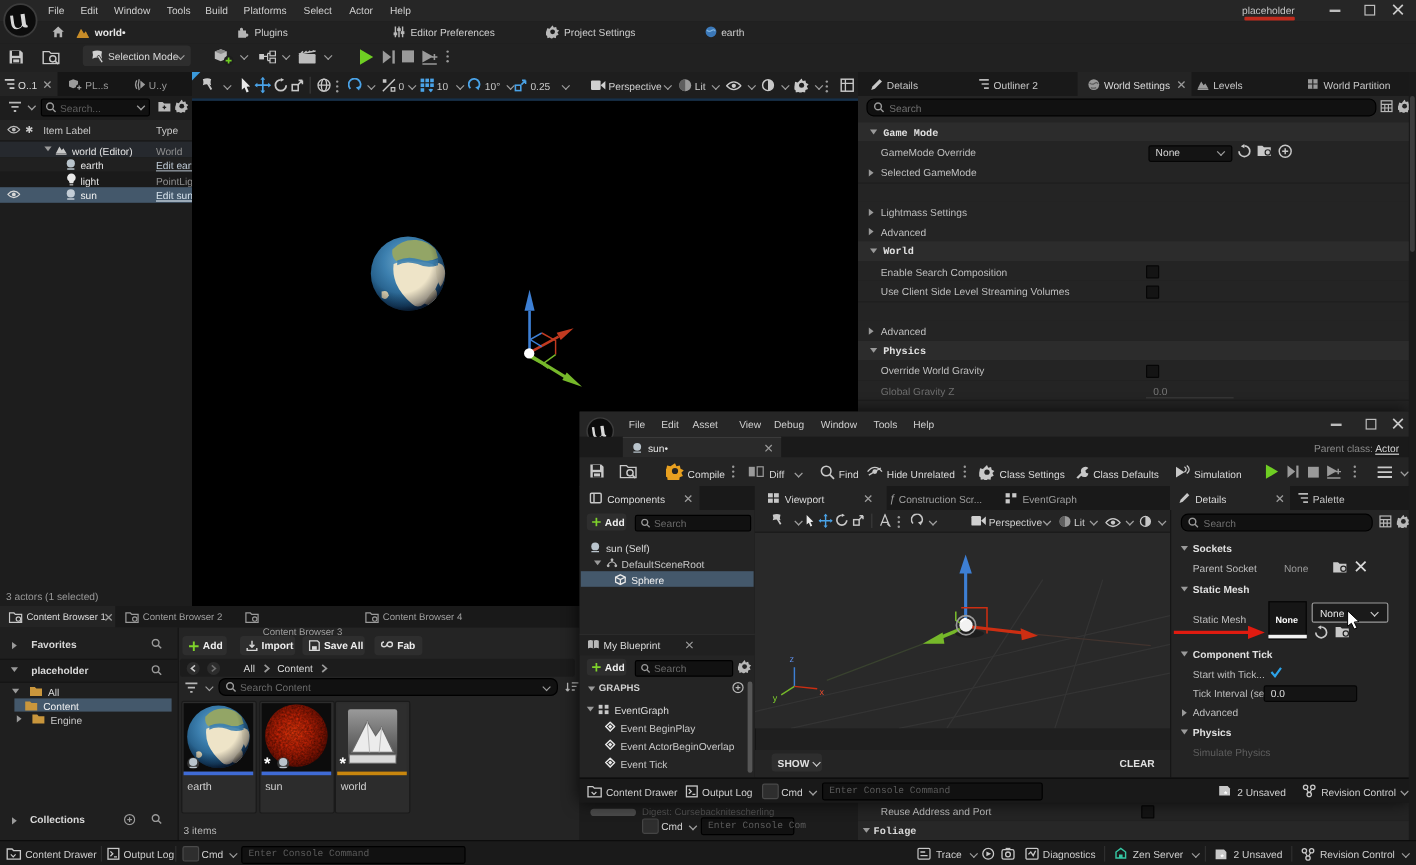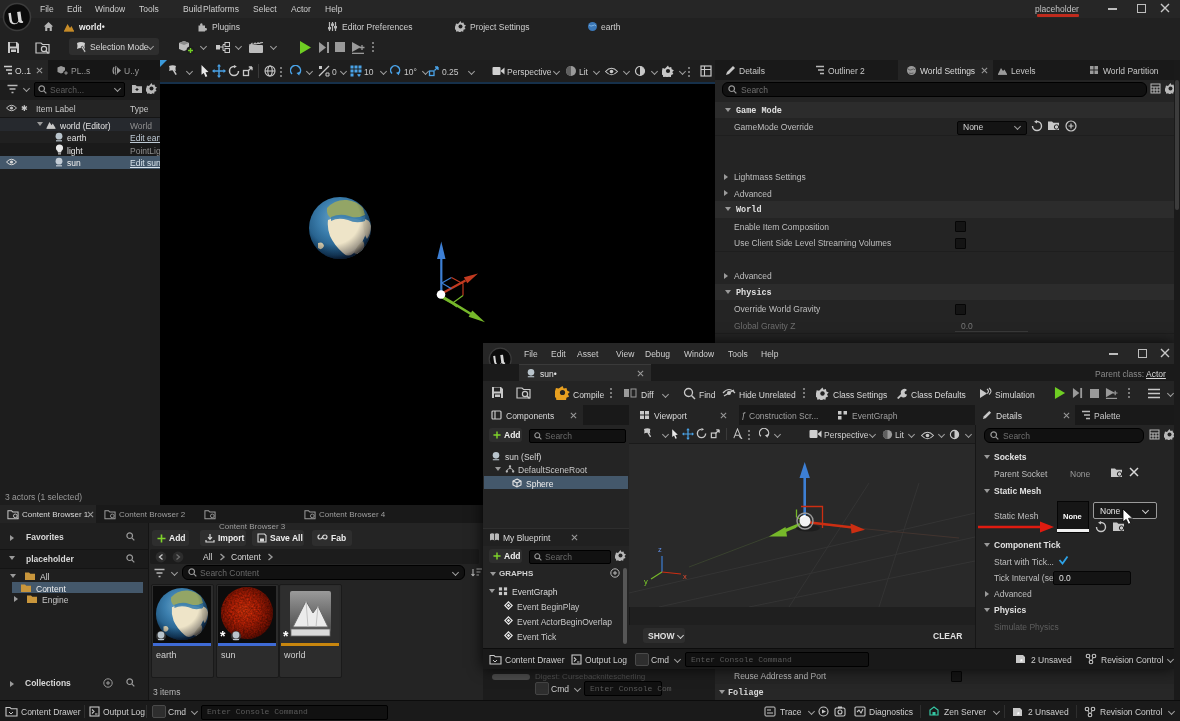--- a/index.html
+++ b/index.html
@@ -32,21 +32,21 @@
 
 <svg class="ab" style="left:2px;top:2px" width="32" height="32" viewBox="0 0 32 32">
  <circle cx="15" cy="15" r="13.5" fill="#0c0c0c" stroke="#3c3c3c" stroke-width="1.5"></circle>
  <path d="M9.5 10 v7 q0 4 3.5 4 q2 0 2.8-2.2 V10 h3.4 v8.5 q0 1.5 1.3 1.7 l-.3 1.3 q-3.2.4-4.2-1.6 q-1.4 2-4 2 q-5 0-5-5.5 V10 z" fill="#d8d8d8" transform="rotate(-8 15 15)"></path>
 </svg>
 
 <div class="tx" style="left:40px;top:4px;color:#cfcfcf;">File</div>
 <div class="tx" style="left:67px;top:4px;color:#cfcfcf;">Edit</div>
 <div class="tx" style="left:95px;top:4px;color:#cfcfcf;">Window</div>
 <div class="tx" style="left:139px;top:4px;color:#cfcfcf;">Tools</div>
-<div class="tx" style="left:171px;top:4px;color:#cfcfcf;margin-left:12px;">Build</div>
+<div class="tx" style="left:171px;top:4px;color:#cfcfcf;">Build</div>
 <div class="tx" style="left:203px;top:4px;color:#cfcfcf;">Platforms</div>
 <div class="tx" style="left:253px;top:4px;color:#cfcfcf;">Select</div>
 <div class="tx" style="left:291px;top:4px;color:#cfcfcf;">Actor</div>
 <div class="tx" style="left:325px;top:4px;color:#cfcfcf;">Help</div>
 <div class="tx" style="left:1035px;top:4px;color:#c4c4c4;">placeholder</div>
 <div class="ab" style="left:1037px;top:14px;width:42px;height:2.5px;background:#bf2b1d;border-radius:1px;"></div>
 
 <div class="ab" style="left:1108px;top:8px;width:9px;height:1.5px;background:#bdbdbd;"></div>
 <div class="ab" style="left:1137px;top:4px;width:7px;height:7px;border:1.3px solid #bdbdbd;"></div>
 <svg class="ab" style="left:1160px;top:3px" width="10" height="10" viewBox="0 0 10 10">
@@ -443,25 +443,26 @@
         </svg>
     <svg class="ab" style="left:332px;top:2px" width="13" height="11" viewBox="0 0 13 11">
           <path d="M1 1.5 H5 L6.3 2.8 H12 V10 H1 Z" fill="#c8c8c8"></path>
           <circle cx="9.5" cy="7" r="2.2" fill="none" stroke="#242424" stroke-width="1"></circle>
         </svg>
     <svg class="ab" style="left:350px;top:2px" width="12" height="12" viewBox="0 0 12 12">
           <circle cx="6" cy="6" r="5" fill="none" stroke="#c8c8c8" stroke-width="1.2"></circle>
           <path d="M6 3.5 V8.5 M3.5 6 H8.5" stroke="#c8c8c8" stroke-width="1.2"></path>
         </svg>
   </div>
+  <div class="prow" style="top:75px;height:16.5px;"><span class="trir" style="margin:5.5px 0 0 9px;"></span><span class="tx" style="left:19px;top:4px;color:#bfbfbf;">Selected GameMode</span></div>
   <div class="prow" style="top:108px;height:16.5px;"><span class="trir" style="margin:5.5px 0 0 9px;"></span><span class="tx" style="left:19px;top:4px;color:#bfbfbf;">Lightmass Settings</span></div>
   <div class="prow" style="top:124.5px;height:16.5px;"><span class="trir" style="margin:5.5px 0 0 9px;"></span><span class="tx" style="left:19px;top:4px;color:#bfbfbf;">Advanced</span></div>
   <div class="cat" style="top:141px;height:16.5px;"><span class="trid" style="margin:6px 0 0 10px;"></span><span class="tx b" style="left:21px;top:4px;color:#e0e0e0;">World</span></div>
   <div class="prow" style="top:157.5px;height:16.5px;">
-        <span class="tx" style="left:19px;top:4px;color:#bfbfbf;">Enable Item Composition</span>
+        <span class="tx" style="left:19px;top:4px;color:#bfbfbf;">Enable Search Composition</span>
         <span class="chk" style="left:240px;top:3.5px;"></span>
       </div>
   <div class="prow" style="top:174px;height:16.5px;">
         <span class="tx" style="left:19px;top:4px;color:#bfbfbf;">Use Client Side Level Streaming Volumes</span>
         <span class="chk" style="left:240px;top:3.5px;"></span>
       </div>
   <div class="prow" style="top:207px;height:16.5px;"><span class="trir" style="margin:5.5px 0 0 9px;"></span><span class="tx" style="left:19px;top:4px;color:#bfbfbf;">Advanced</span></div>
   <div class="cat" style="top:223.5px;height:16.5px;"><span class="trid" style="margin:6px 0 0 10px;"></span><span class="tx b" style="left:21px;top:4px;color:#e0e0e0;">Physics</span></div>
   <div class="prow" style="top:240px;height:16.5px;">
         <span class="tx" style="left:19px;top:4px;color:#bfbfbf;">Override World Gravity</span>

